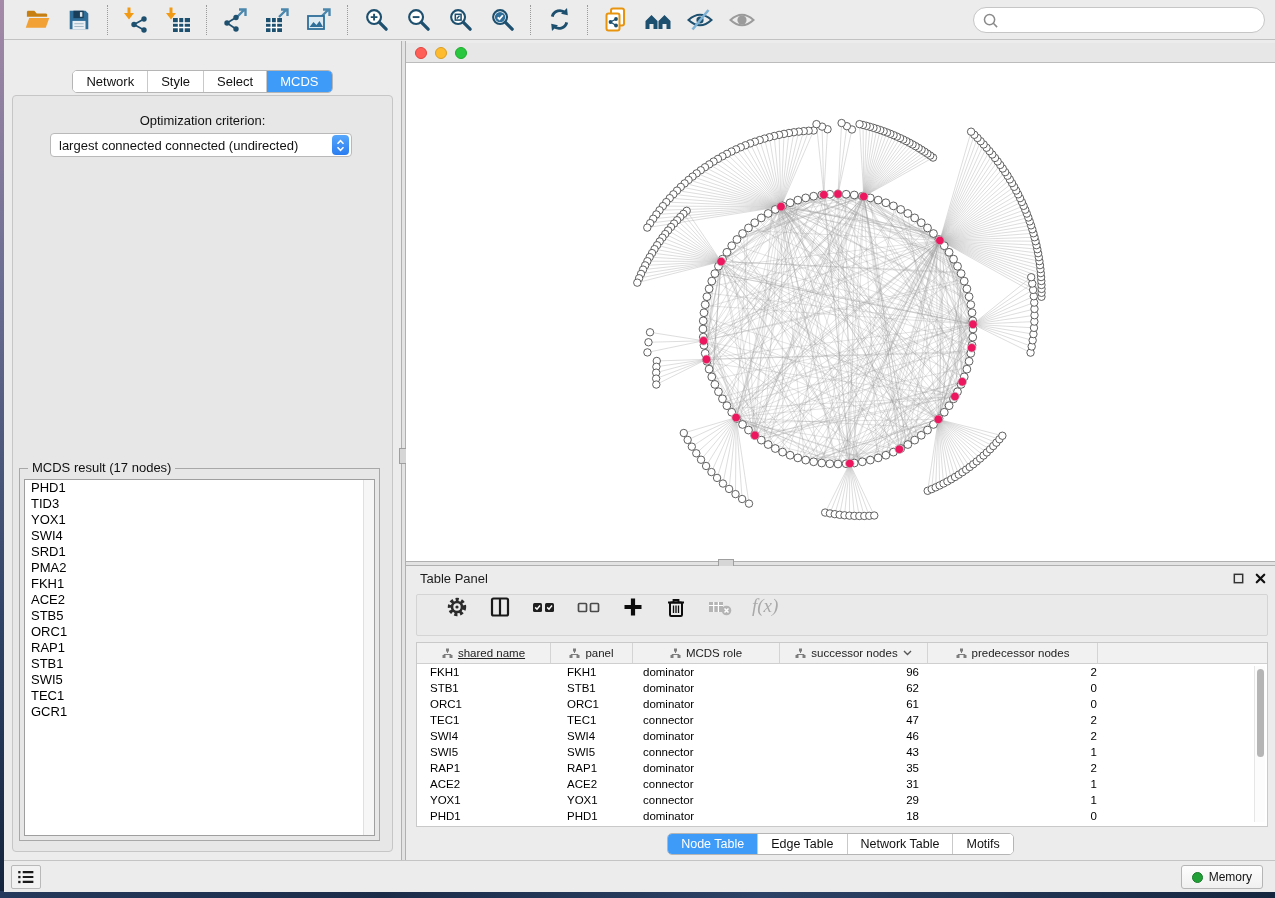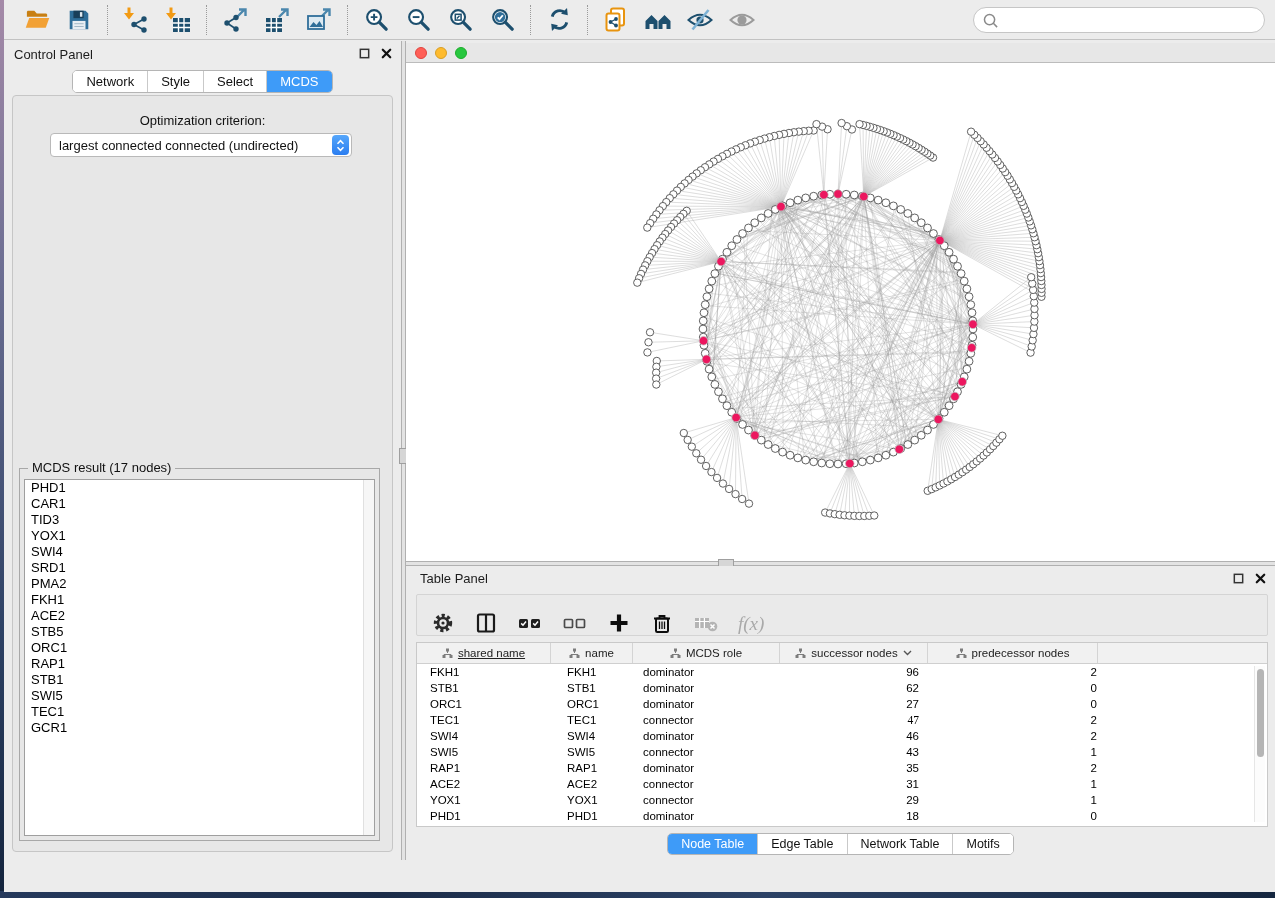--- a/index.html
+++ b/index.html
@@ -73,21 +73,21 @@
   .net-canvas { position:absolute; left:0; right:0; top:20px; bottom:0; background:#fff; }
   .hsplit { position:absolute; left:0; right:0; top:520px; height:5px; background:#e3e3e3;
     border-top:1px solid #b0b0b0; border-bottom:1px solid #b0b0b0; }
   .hsplit .grip { position:absolute; left:312px; top:-3px; width:16px; height:10px;
     background:#d6d6d6; border:1px solid #9f9f9f; }
 
   
   .table-panel { position:absolute; left:0; right:0; top:525px; bottom:0; background:#ececec; }
   .tp-title { position:absolute; left:14px; top:5px; font-size:13px; color:#1c1c1c; }
   .tp-toolbar { position:absolute; left:10px; right:7px; top:28px; height:42px; background:#eaeaea;
-    border:1px solid #d4d4d4; border-radius:2px; display:flex; align-items:flex-end; padding-left:14px; gap:19px; }
+    border:1px solid #d4d4d4; border-radius:2px; display:flex; align-items:flex-start; padding-left:28px; gap:19px; }
   .fx { font-family:"Liberation Serif", serif; font-style:italic; font-size:19px; color:#a9a9a9; }
   .node-table { position:absolute; left:10px; right:7px; top:76px; bottom:33px; background:#fff;
     border:1px solid #c9c9c9; overflow:hidden; }
   .nt-header { display:flex; height:21px; background:#f1f1f1; border-bottom:1px solid #cfcfcf; }
   .nt-th { display:flex; align-items:center; justify-content:center; gap:5px; font-size:11.5px;
     color:#222; border-right:1px solid #d4d4d4; flex:0 0 auto; position:relative; }
   .nt-row { display:flex; height:16px; background:#fff; }
   .nt-td { font-size:11.5px; color:#000; flex:0 0 auto; white-space:nowrap; line-height:16px; }
   .num { text-align:right; }
   .nt-scroll { position:absolute; right:2px; top:23px; bottom:4px; width:11px; background:#fcfcfc;
@@ -252,31 +252,20 @@
     <div class="searchbox">
       <svg width="17" height="17" viewBox="0 0 18 18">
         <circle cx="8" cy="8" r="5.4" fill="none" stroke="#8a8a8a" stroke-width="1.6"></circle>
         <line x1="12" y1="12" x2="16" y2="16" stroke="#8a8a8a" stroke-width="1.6"></line>
       </svg>
       <input placeholder="" style="">
     </div>
   </div>
 
   <div class="control-panel">
-    <div class="cp-head">
-      <span class="cp-title">Control Panel</span>
-      <span class="win-icons">
-        <svg width="13" height="13" viewBox="0 0 14 14">
-          <rect x="2.5" y="2.5" width="9" height="9" fill="none" stroke="#333" stroke-width="1.6"></rect>
-        </svg>
-        <svg width="13" height="13" viewBox="0 0 14 14">
-          <path d="M3 3l8 8M11 3l-8 8" stroke="#111" stroke-width="2.4" stroke-linecap="round"></path>
-        </svg>
-      </span>
-    </div>
     <div class="seg-tabs">
       <div class="seg-wrap">
           <div class="seg-tab">Network</div>
           <div class="seg-tab">Style</div>
           <div class="seg-tab">Select</div>
           <div class="seg-tab active">MCDS</div>
         </div>
     </div>
     <div class="cp-body">
       <div class="opt-label">Optimization criterion:</div>
@@ -288,21 +277,20 @@
             </svg>
           <svg width="9" height="6" viewBox="0 0 10 7">
               <path d="M1.5 1.5L5 5l3.5-3.5" stroke="#fff" stroke-width="1.8" fill="none"></path>
             </svg>
         </span>
       </div>
       <div class="fieldset">
         <span class="legend">MCDS result (17 nodes)</span>
         <div class="mcds-list">
             <div class="mcds-item">PHD1</div>
-            <div class="mcds-item">CAR1</div>
             <div class="mcds-item">TID3</div>
             <div class="mcds-item">YOX1</div>
             <div class="mcds-item">SWI4</div>
             <div class="mcds-item">SRD1</div>
             <div class="mcds-item">PMA2</div>
             <div class="mcds-item">FKH1</div>
             <div class="mcds-item">ACE2</div>
             <div class="mcds-item">STB5</div>
             <div class="mcds-item">ORC1</div>
             <div class="mcds-item">RAP1</div>
@@ -1275,21 +1263,21 @@
               </svg>
               <span>shared name</span>
             </div>
             <div class="nt-th" style="width: 82px;">
               <svg width="11" height="11" viewBox="0 0 11 11">
                 <path d="M5.5 3v2M2 8V6.5h7V8" stroke="#7d7d7d" fill="none"></path>
                 <rect x="4" y="0.5" width="3" height="3" fill="#7d7d7d"></rect>
                 <rect x="0.5" y="7" width="3" height="3" fill="#7d7d7d"></rect>
                 <rect x="7.5" y="7" width="3" height="3" fill="#7d7d7d"></rect>
               </svg>
-              <span>name</span>
+              <span>panel</span>
             </div>
             <div class="nt-th" style="width: 147px; text-align: center;">
               <svg width="11" height="11" viewBox="0 0 11 11">
                 <path d="M5.5 3v2M2 8V6.5h7V8" stroke="#7d7d7d" fill="none"></path>
                 <rect x="4" y="0.5" width="3" height="3" fill="#7d7d7d"></rect>
                 <rect x="0.5" y="7" width="3" height="3" fill="#7d7d7d"></rect>
                 <rect x="7.5" y="7" width="3" height="3" fill="#7d7d7d"></rect>
               </svg>
               <span>MCDS role</span>
             </div>
@@ -1327,28 +1315,28 @@
               <div class="nt-td" style="width: 134px; padding-left: 13px;">STB1</div>
               <div class="nt-td" style="width: 82px; padding-left: 16px;">STB1</div>
               <div class="nt-td" style="width: 147px; padding-left: 10px;">dominator</div>
               <div class="nt-td num" style="width: 148px; padding-right: 9px;">62</div>
               <div class="nt-td num" style="width: 170px; padding-right: 1px;">0</div>
             </div>
             <div class="nt-row">
               <div class="nt-td" style="width: 134px; padding-left: 13px;">ORC1</div>
               <div class="nt-td" style="width: 82px; padding-left: 16px;">ORC1</div>
               <div class="nt-td" style="width: 147px; padding-left: 10px;">dominator</div>
-              <div class="nt-td num" style="width: 148px; padding-right: 9px;">27</div>
+              <div class="nt-td num" style="width: 148px; padding-right: 9px;">61</div>
               <div class="nt-td num" style="width: 170px; padding-right: 1px;">0</div>
             </div>
             <div class="nt-row">
               <div class="nt-td" style="width: 134px; padding-left: 13px;">TEC1</div>
               <div class="nt-td" style="width: 82px; padding-left: 16px;">TEC1</div>
               <div class="nt-td" style="width: 147px; padding-left: 10px;">connector</div>
-              <div class="nt-td num" style="width: 148px; padding-right: 9px; font-family: Liberation Serif, serif;">47</div>
+              <div class="nt-td num" style="width: 148px; padding-right: 9px;">47</div>
               <div class="nt-td num" style="width: 170px; padding-right: 1px;">2</div>
             </div>
             <div class="nt-row">
               <div class="nt-td" style="width: 134px; padding-left: 13px;">SWI4</div>
               <div class="nt-td" style="width: 82px; padding-left: 16px;">SWI4</div>
               <div class="nt-td" style="width: 147px; padding-left: 10px;">dominator</div>
               <div class="nt-td num" style="width: 148px; padding-right: 9px;">46</div>
               <div class="nt-td num" style="width: 170px; padding-right: 1px;">2</div>
             </div>
             <div class="nt-row">
@@ -1396,13 +1384,27 @@
         <div class="seg-wrap">
             <div class="seg-tab active" style="font-size: 12.5px;">Node Table</div>
             <div class="seg-tab" style="font-size: 12.5px;">Edge Table</div>
             <div class="seg-tab" style="font-size: 12.5px;">Network Table</div>
             <div class="seg-tab" style="font-size: 12.5px;">Motifs</div>
           </div>
       </div>
     </div>
   </div>
 
+  <div class="statusbar">
+    <div class="list-btn">
+      <svg width="20" height="18" viewBox="0 0 24 22">
+        <path d="M8 5h13M8 11h13M8 17h13" stroke="#1a1a1a" stroke-width="2.6"></path>
+        <rect x="2.5" y="3.7" width="2.8" height="2.8" fill="#1a1a1a"></rect>
+        <rect x="2.5" y="9.7" width="2.8" height="2.8" fill="#1a1a1a"></rect>
+        <rect x="2.5" y="15.7" width="2.8" height="2.8" fill="#1a1a1a"></rect>
+      </svg>
+    </div>
+    <div class="mem-btn">
+      <span class="mem-dot"></span>
+      <span>Memory</span>
+    </div>
+  </div>
 </div>
 
 </body></html>

